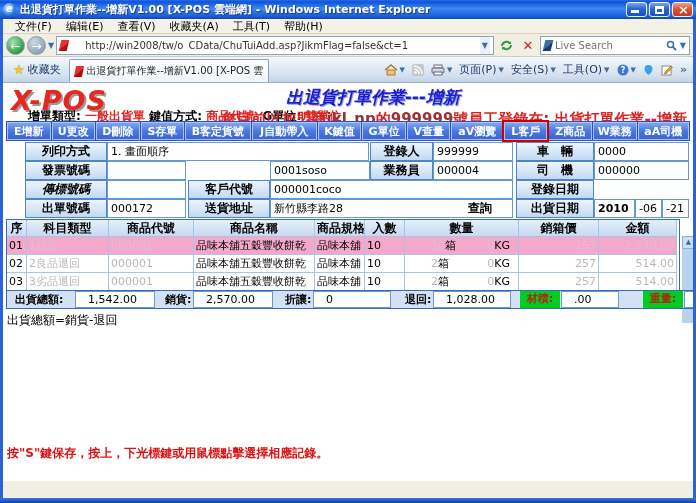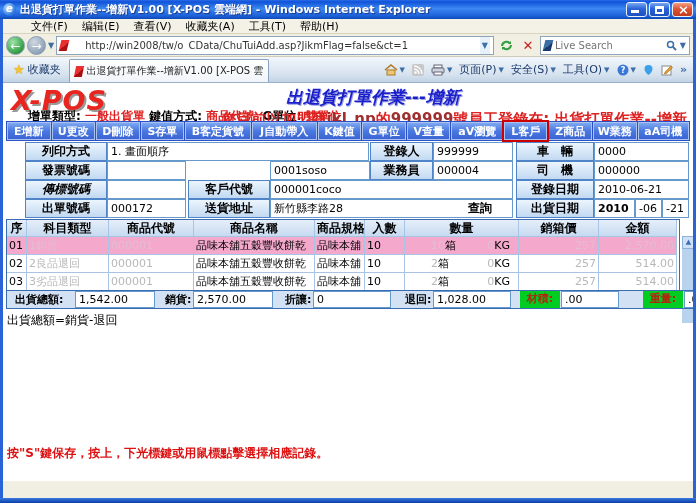--- a/index.html
+++ b/index.html
@@ -20,21 +20,21 @@
     background:linear-gradient(180deg,#79a7f2,#2a63d8 45%,#1b4fc0); }
   .wbtn.close { background:linear-gradient(180deg,#f3a086,#dd5535 45%,#c33a1c); }
   .wbtn .glyph-min { position:absolute; left:4px; bottom:3px; width:8px; height:3px; background:#fff; }
   .wbtn .glyph-max { position:absolute; left:5px; top:3px; width:9px; height:8px; border:2px solid #fff; border-top-width:3px; }
   .wbtn.close::after { content:"×"; color:#fff; font-weight:bold; font-size:13px; position:absolute; left:5px; top:-1px; }
 
   .frame { position:absolute; left:0; top:19px; width:696px; height:479px;
     border-left:3px solid #2a63d8; border-right:3px solid #2a63d8; background:#f1efe2; }
 
   .menubar { height:15px; background:#f4f2e6; border-bottom:1px solid #d8d4c0;
-    display:flex; align-items:center; gap:2px; padding-left:22px; }
+    display:flex; align-items:center; gap:2px; padding-left:6px; }
   .menu-item { font-size:11px; color:#000; padding:0 6px; }
 
   .addressbar { height:23px; background:#f1efe2; display:flex; align-items:center; gap:2px; padding:1px 3px; border-bottom:1px solid #cfcbb8; }
   .nav-circle { width:19px; height:19px; border-radius:50%; color:#fff; font-size:12px; line-height:18px; text-align:center;
     border:1px solid #8a9db5; }
   .nav-back { background:radial-gradient(circle at 35% 30%, #9fe3a8, #2f9e43 70%, #1c7330); }
   .nav-fwd { background:radial-gradient(circle at 35% 30%, #cfd8e2, #8fa3b8 70%, #6f8398); }
   .nav-dd { color:#3a6ea5; font-size:8px; }
   .addr-box { flex:1; height:19px; background:#fff; border:1px solid #8ea4bc; display:flex; align-items:center; padding:0 3px; gap:17px; }
   .flash-icon { width:8px; height:11px; background:linear-gradient(135deg,#e83030 55%, #b01010 55%); transform:skewX(-14deg); }
@@ -102,21 +102,21 @@
   .gr.selected .dim { color:#e2bdd4; }
   .qtycell { display:flex; justify-content:space-between; padding:0 8px 0 26px !important; }
 
   .scroll-up { position:absolute; left:679px; top:153px; width:13px; height:13px; background:#cfe0f5;
     border:1px solid #8fb0d8; color:#3a6cb4; font-size:7px; text-align:center; line-height:11px; cursor:pointer; }
   .scroll-track { position:absolute; left:679px; top:166px; width:13px; height:74px; background:#b9d3ee; }
 
   .totals { position:absolute; left:3px; top:207px; width:687px; height:19px; background:#d2e2f4; border:1px solid #3a6cb4; z-index:3; }
   .totals .tl { position:absolute; top:1px; font-size:11px; font-weight:bold; color:#000; line-height:16px; }
   .totals .tv { position:absolute; top:0; height:17px; background:#fff; border:1px solid #6699cc; font-size:11px;
-    padding:0 3px; line-height:15px; }
+    padding:0 12px; line-height:15px; }
   .totals .green { position:absolute; top:0; height:17px; background:#00cc22; color:#b02810; font-size:11px; font-weight:bold;
     text-align:center; line-height:16px; }
 
   .formula { position:absolute; left:4px; top:229px; font-size:12px; color:#000; }
   .instruction { position:absolute; left:4px; top:362px; font-size:12px; font-weight:bold; color:#dd1111; }
 
   
   .statusbar { position:absolute; left:0; top:479px; width:690px; height:17px; background:#f1efe2;
     border-top:1px solid #fff; box-shadow:inset 0 1px 0 #fff; display:flex; align-items:center; font-size:11px; color:#000; }
   .sb-status { flex:1; padding-left:5px; }
@@ -305,21 +305,20 @@
         <div class="lbl" style="left:345px;top:19px;width:63px;">業務員</div>
         <input class="inp" style="left: 408px; top: 19px; width: 80px;" value="000004">
         <div class="lbl" style="left:491px;top:19px;width:78px;">司　機</div>
         <input class="inp" style="left: 569px; top: 19px; width: 95px;" value="000000">
 
         <div class="lbl" style="left:0;top:38px;width:82px;font-style:italic;">傳標號碼</div>
         <input class="inp" style="left: 82px; top: 38px; width: 79px;" value="">
         <div class="lbl" style="left:163px;top:38px;width:82px;">客戶代號</div>
         <input class="inp" style="left: 245px; top: 38px; width: 243px;" value="000001coco">
         <div class="lbl" style="left:491px;top:38px;width:78px;">登錄日期</div>
-        <input class="inp" style="left: 569px; top: 38px; width: 95px;" value="2010-06-21">
 
         <div class="lbl" style="left:0;top:57px;width:82px;">出單號碼</div>
         <input class="inp" style="left: 82px; top: 57px; width: 79px;" value="000172">
         <div class="lbl" style="left:163px;top:57px;width:82px;">送貨地址</div>
         <input class="inp" style="left: 245px; top: 57px; width: 243px;" value="新竹縣李路28">
         <span class="query-link" style="left:443px;top:58px;">查詢</span>
         <div class="lbl" style="left:491px;top:57px;width:78px;">出貨日期</div>
         <input class="inp" style="left: 569px; top: 57px; width: 41px; font-weight: bold;" value="2010">
         <input class="inp" style="left: 610px; top: 57px; width: 27px;" value="-06">
         <input class="inp" style="left: 637px; top: 57px; width: 27px;" value="-21">

